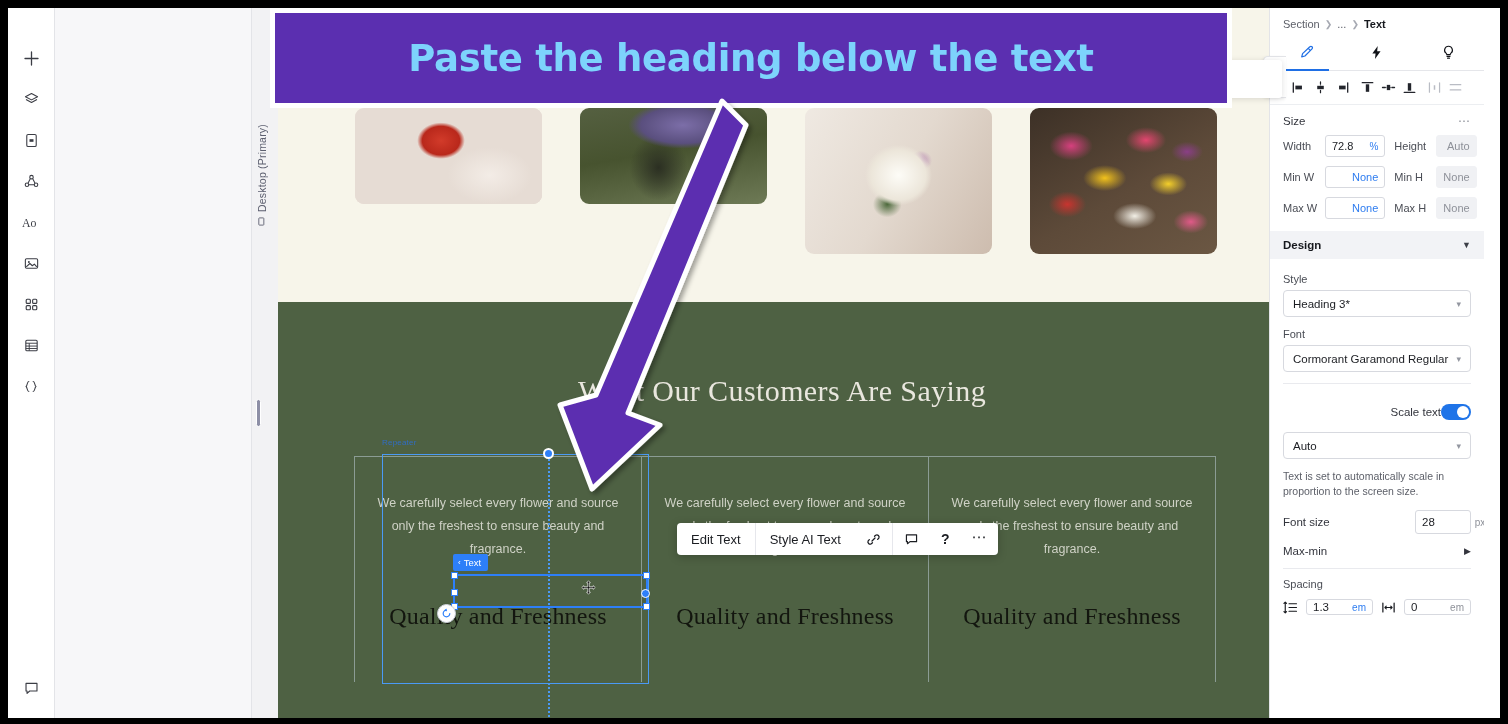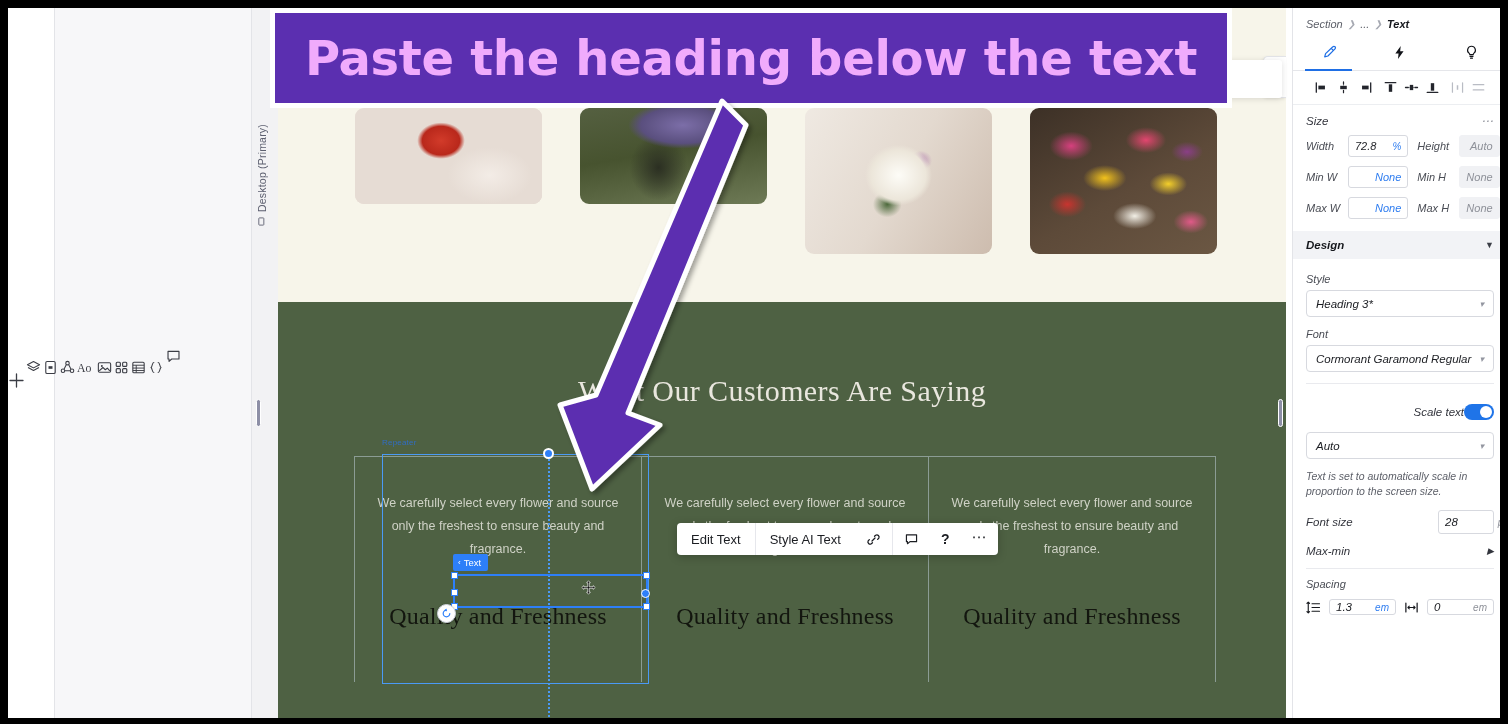--- a/index.html
+++ b/index.html
@@ -16,21 +16,21 @@
   
   .frame-top{position:absolute;left:0;top:0;width:1508px;height:8px;background:#000;z-index:60;}
   .frame-bottom{position:absolute;left:0;bottom:0;width:1508px;height:6px;background:#000;z-index:60;}
   .frame-left{position:absolute;left:0;top:0;width:8px;height:724px;background:#000;z-index:60;}
   .frame-right{position:absolute;right:0;top:0;width:8px;height:724px;background:#000;z-index:60;}
 
   
   .left-rail{
     position:absolute;left:8px;top:8px;width:46px;height:710px;
     background:#fff;border-right:1px solid #e3e4e8;
-    display:flex;flex-direction:row;align-items:center;
+    display:flex;flex-direction:column;align-items:center;
     z-index:20;
   }
   .rail-icon{
     width:32px;height:32px;margin-top:0;
     display:flex;align-items:center;justify-content:center;
     color:#3b3d45;cursor:pointer;border-radius:5px;
   }
   .rail-icon:first-child{margin-top:34px;}
   .rail-spacer{flex:1;}
   .rail-bottom{margin-bottom:14px;}
@@ -195,25 +195,24 @@
 
   
   .vhandle{
     position:absolute;width:5px;height:28px;border-radius:3px;
     background:#8d8fa6;border:1px solid #fff;box-sizing:border-box;
     z-index:25;
   }
 
   
   .right-panel{
-    position:absolute;right:1px;top:8px;width:214px;height:710px;
+    position:absolute;right:24px;top:8px;width:214px;height:710px;
     background:#fff;border-left:1px solid #e3e4e8;z-index:20;
     font-size:11.5px;color:#33353d;
     overflow:hidden;
-    font-style:italic;
   }
   .breadcrumb{
     height:26px;display:flex;align-items:center;gap:5px;
     padding:0 13px;font-size:11px;color:#5c5f68;
     margin-top:3px;
   }
   .breadcrumb .crumb-cur{color:#16181d;font-weight:bold;}
   .bc-sep{color:#a6a9b2;font-size:9px;}
   .tabs{
     display:flex;height:33px;border-bottom:1px solid #e5e6ea;
@@ -305,21 +304,21 @@
   }
 
   
   .banner{
     position:absolute;left:270px;top:8px;width:962px;height:100px;
     background:#5b2fb0;border:5px solid #fff;box-sizing:border-box;
     display:flex;align-items:center;justify-content:center;
     z-index:50;
   }
   .banner-text{
-    color:#f0abfc;font-size:48px;font-weight:bold;letter-spacing:-.3px;
+    color:#7dd3fc;font-size:37px;font-weight:bold;letter-spacing:-.3px;
     font-family:"DejaVu Sans",sans-serif;
   }
   .white-peek{
     position:absolute;left:1204px;top:60px;width:78px;height:38px;
     background:#fff;border-radius:3px;box-shadow:0 1px 6px rgba(0,0,0,.13);
     z-index:40;
   }
   
   .arrow-svg{
     position:absolute;left:500px;top:95px;width:260px;height:380px;

